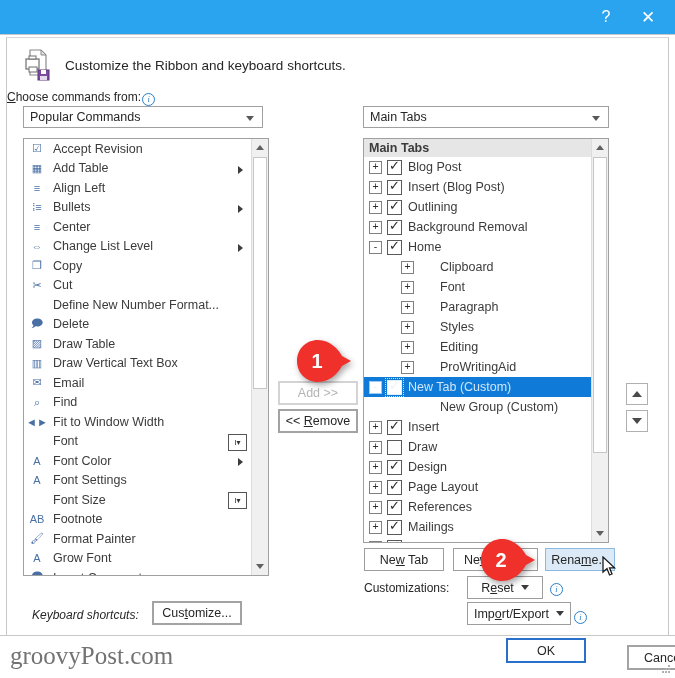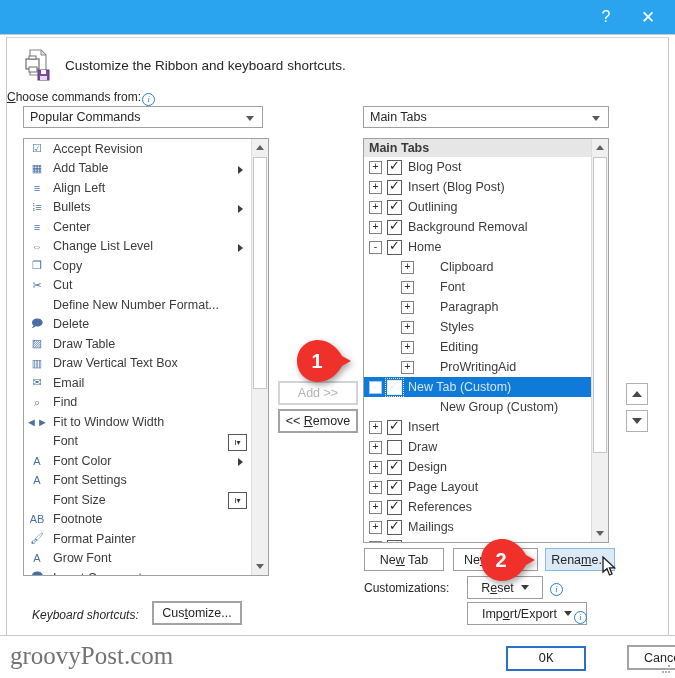--- a/index.html
+++ b/index.html
@@ -664,36 +664,36 @@
       <span><span>Rena</span><span class="u">m</span><span>e...</span></span>
     </div>
 
     <div class="static-text" style="left:357px; top:543px;">Customizations:</div>
     <div class="btn thick" style="left:460px; top:538px; width:76px; height:23px;">
       <span><span>R</span><span class="u">e</span><span>set</span></span>
       <i class="btn-arrow"></i>
     </div>
     <span class="info-ico" style="position:absolute; left:542px; top:545px;">i</span>
 
-    <div class="btn thick" style="left:460px; top:564px; width:120px; height:23px;">
+    <div class="btn thick" style="left:460px; top:564px; width:104px; height:23px;">
       <span><span>Imp</span><span class="u">o</span><span>rt/Export</span></span>
       <i class="btn-arrow"></i>
     </div>
     <span class="info-ico" style="position:absolute; left:566px; top:573px;">i</span>
 
     <div class="static-text" style="left:25px; top:570px;font-style:italic;">Keyboard shortcuts:</div>
     <div class="btn" style="left:145px; top:563px; width:90px; height:24px;">
       <span><span>Cus</span><span class="u">t</span><span>omize...</span></span>
     </div>
 
   </div>
 
   <div id="footer">
     <div id="watermark">groovyPost.com</div>
-    <div class="btn primary" style="left:506px; top:10px; width:80px; height:25px;font-family:Liberation Mono, monospace;">
+    <div class="btn primary" style="left:506px; top:2px; width:80px; height:25px;">
       <span>OK</span>
     </div>
     <div class="btn" style="left:627px; top:9px; width:73px; height:25px;">
       <span>Cancel</span>
     </div>
     <div id="resize-grip">
       <i class="grip-dot" style="left:8px; top:2px;"></i>
       <i class="grip-dot" style="left:5px; top:5px;"></i>
       <i class="grip-dot" style="left:8px; top:5px;"></i>
       <i class="grip-dot" style="left:2px; top:8px;"></i>

